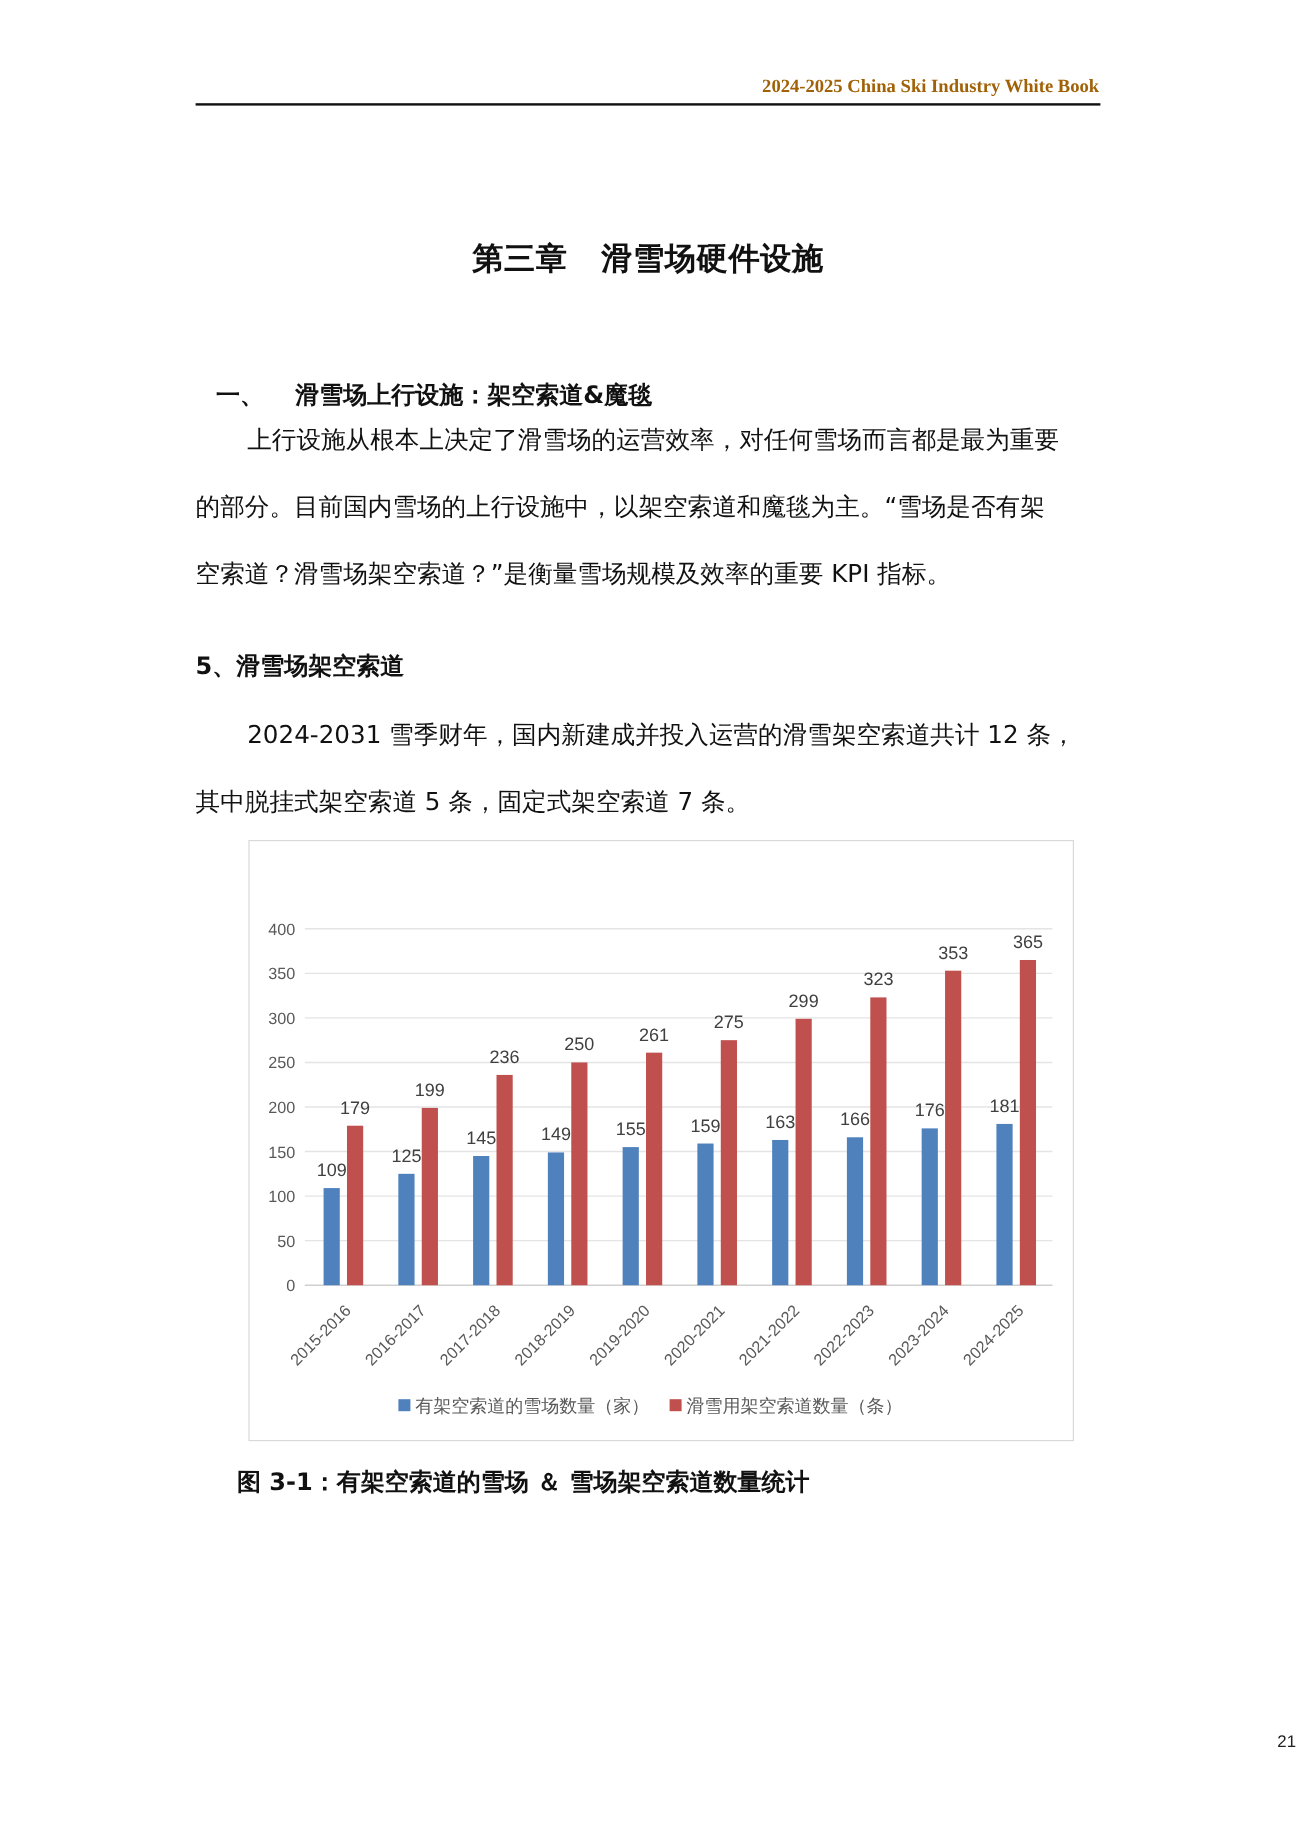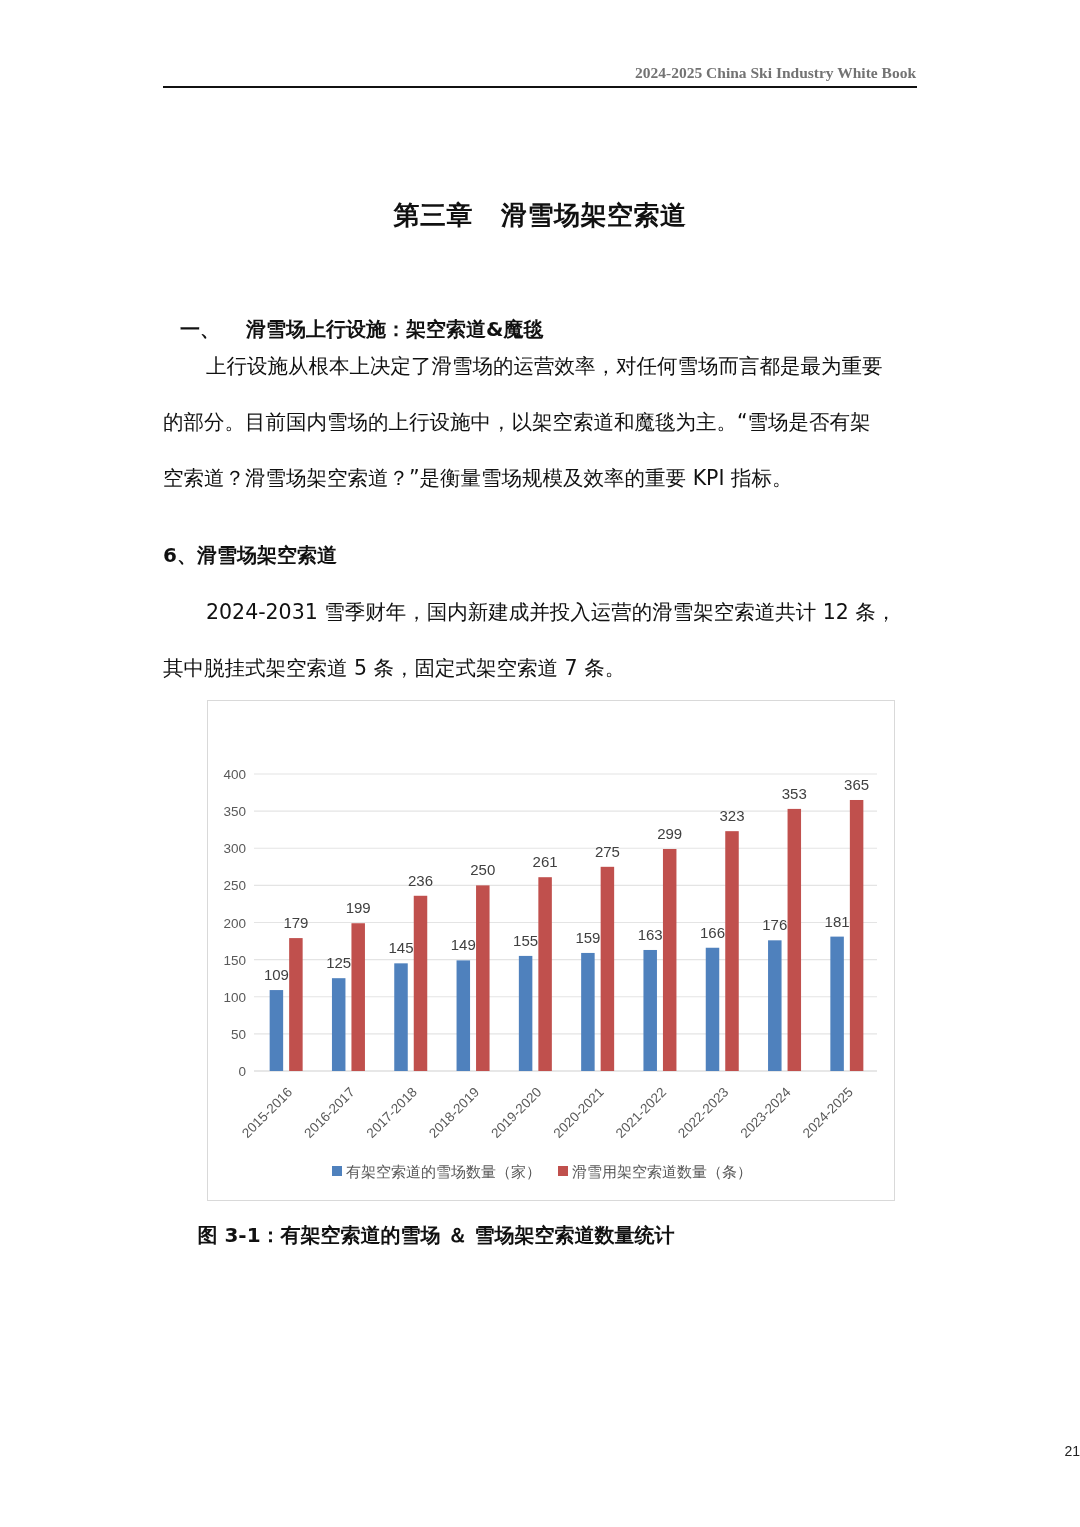--- a/index.html
+++ b/index.html
@@ -1,17 +1,17 @@
 <!DOCTYPE html>
 <html><head>
 <meta charset="utf-8">
 <style>
   html, body { margin:0; padding:0; background:#ffffff; }
   body { width:1080px; height:1527px; position:relative; overflow:hidden; font-family:"DejaVu Sans", sans-serif; color:#111; }
-  .running-header { position:absolute; right:164px; top:64px; font-family:"Liberation Serif", serif; font-weight:bold; font-size:15.5px; color:#737373; }
+  .running-header { position:absolute; right:164px; top:64px; font-family:"Liberation Serif", serif; font-weight:bold; font-size:15.5px; color:#a16207; }
   .header-rule { position:absolute; left:163px; top:86px; width:754px; height:2px; background:#111; }
   .chapter-title { position:absolute; left:0; width:1080px; top:198px; text-align:center; font-weight:bold; font-size:26px; letter-spacing:0.5px; }
   .chapter-title .gap { display:inline-block; width:28px; }
   .section-heading { position:absolute; left:163px; top:316px; font-weight:bold; font-size:20px;margin-left:17px; }
   .section-heading .num { display:inline-block; width:66px; }
   .para { position:absolute; left:163px; width:756px; font-size:20.5px; line-height:56px; text-align:justify; }
   .para .line { display:block; white-space:nowrap; height:56px; }
   .indent { padding-left:43px; }
   .sub-heading { position:absolute; left:163px; top:542px; font-weight:bold; font-size:20px; }
   .chart-box { position:absolute; left:207px; top:700px; width:688px; height:501px; border:1px solid #d9d9d9; box-sizing:border-box; background:#fff; }
@@ -21,34 +21,34 @@
   .watermark { position:absolute; left:8px; top:1568px; font-size:21px; font-weight:bold; color:#e6e6e6; text-shadow:0 0 1px #bdbdbd, 0 0 1px #bdbdbd; letter-spacing:1px; }
   .watermark .logo { display:inline-block; font-size:18px; margin-right:4px; }
 </style>
 </head>
 <body>
 
 <div class="running-header">2024-2025 China Ski Industry White Book</div>
 <div class="header-rule"></div>
 
 <div class="chapter-title">
-  <span>第三章</span><span class="gap"></span><span>滑雪场架空索道</span>
+  <span>第三章</span><span class="gap"></span><span>滑雪场硬件设施</span>
 </div>
 
 <div class="section-heading">
   <span class="num">一、</span><span>滑雪场上行设施：架空索道&amp;魔毯</span>
 </div>
 
 <div class="para" style="top:338px;">
   <span class="line indent">上行设施从根本上决定了滑雪场的运营效率，对任何雪场而言都是最为重要</span>
   <span class="line">的部分。目前国内雪场的上行设施中，以架空索道和魔毯为主。“雪场是否有架</span>
   <span class="line">空索道？滑雪场架空索道？”是衡量雪场规模及效率的重要 KPI 指标。</span>
 </div>
 
-<div class="sub-heading">6、滑雪场架空索道</div>
+<div class="sub-heading">5、滑雪场架空索道</div>
 
 <div class="para" style="top:584px;">
   <span class="line indent">2024-2031 雪季财年，国内新建成并投入运营的滑雪架空索道共计 12 条，</span>
   <span class="line">其中脱挂式架空索道 5 条，固定式架空索道 7 条。</span>
 </div>
 
 <div class="chart-box">
   <svg id="chart" class="chart-svg" width="688" height="501" xmlns="http://www.w3.org/2000/svg">
       <line x1="46" x2="669" y1="370" y2="370" stroke="#d0d0d0" stroke-width="1.2"></line>
       <text x="38" y="375" text-anchor="end" font-size="13.5" fill="#595959" font-family="&quot;Liberation Sans&quot;, sans-serif">0</text>

